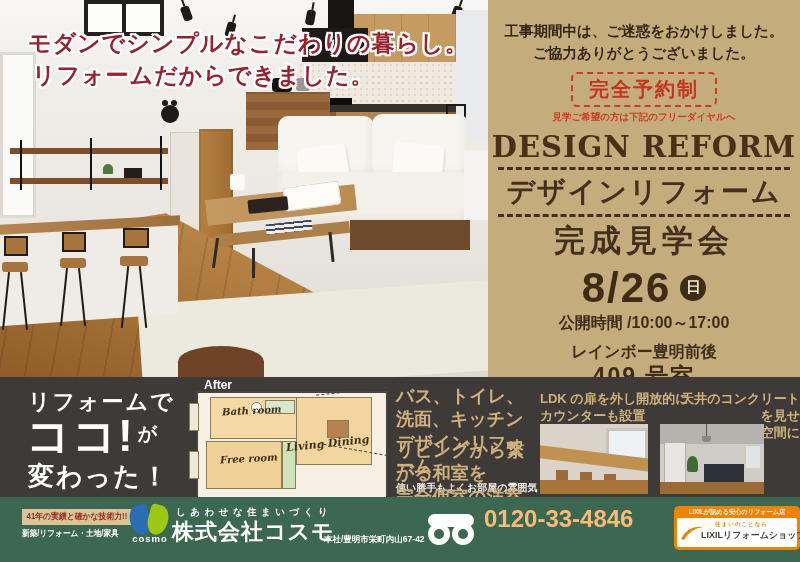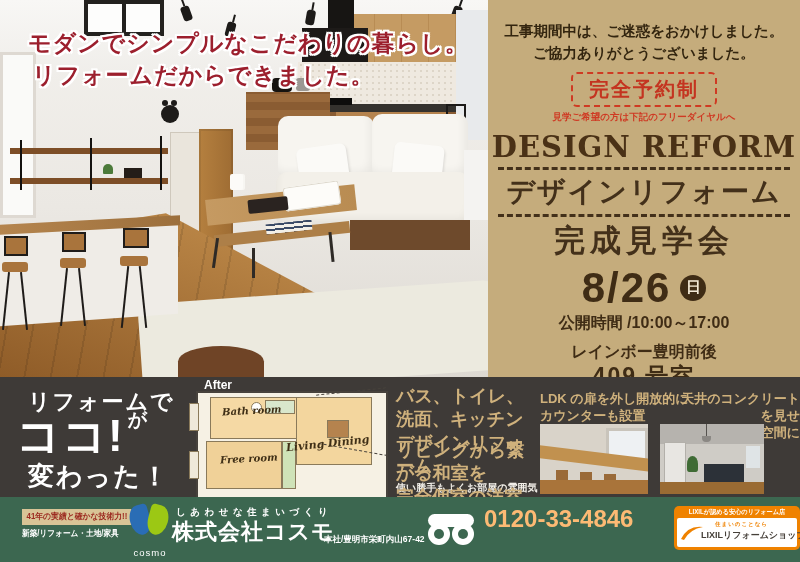--- a/index.html
+++ b/index.html
@@ -197,21 +197,21 @@
         <div>珪藻土や、無垢の床など自然素材をたっぷり使った住まいが</div>
         <div>完成しました。クールなコンクリートと温もりのある</div>
         <div>自然素材とのコラボレーションでこだわりを実現！</div>
       </div>
     </div>
   </div>
 
   <div class="abs bpanel">
 
     <div class="abs catch" style="left:28px;top:10px;font-size:22px;letter-spacing:2px;">リフォームで</div>
-    <div class="abs" style="left:16px;top:30px;display:flex;align-items:flex-start;">
+    <div class="abs" style="left:26px;top:30px;display:flex;align-items:center;">
       <span class="catch" style="font-size:44px;letter-spacing:1px;">ココ!</span>
       <span class="catch" style="font-size:19px;margin:0 0 6px 4px;">が</span>
     </div>
     <div class="abs catch" style="left:28px;top:82px;font-size:26px;letter-spacing:2px;">変わった！</div>
 
     <div class="abs" style="left:204px;top:1px;color:#fff;font-size:12px;font-weight:800;">After</div>
     <div class="abs plan" style="left:196px;top:14px;width:188px;height:104px;">
       <div class="abs room" style="left:12px;top:4px;width:86px;height:40px;background:#f5d9a4;">
         <div class="abs" style="left:54px;top:2px;width:28px;height:12px;background:#d9e7cc;border:1px solid #8a7a5a;"></div>
         <div class="abs" style="left:40px;top:4px;width:9px;height:9px;background:#fff;border:1px solid #8a7a5a;border-radius:50%;"></div>
@@ -280,21 +280,21 @@
   </div>
 
   <div class="abs footer">
     <div class="abs badge41" style="left:22px;top:12px;">41年の実績と確かな技術力!!</div>
     <div class="abs services" style="left:22px;top:31px;">新築/リフォーム・土地/家具</div>
 
     <div class="abs" style="left:128px;top:6px;width:44px;height:36px;">
       <div style="position:absolute;left:2px;top:2px;width:20px;height:30px;background:#2a6db5;border-radius:60% 20% 60% 60%;transform:rotate(-15deg);"></div>
       <div style="position:absolute;left:20px;top:2px;width:20px;height:30px;background:#9cc814;border-radius:20% 60% 60% 60%;transform:rotate(15deg);"></div>
     </div>
-    <div class="abs" style="left:128px;top:50px;width:44px;text-align:center;color:#fff;font-size:9.5px;font-weight:400;letter-spacing:1px;">cosmo</div>
+    <div class="abs" style="left:128px;top:36px;width:44px;text-align:center;color:#fff;font-size:9.5px;font-weight:700;letter-spacing:1px;">cosmo</div>
 
     <div class="abs slogan" style="left:176px;top:9px;">しあわせな住まいづくり</div>
     <div class="abs company" style="left:172px;top:20px;">株式会社コスモ</div>
 
     <div class="abs address" style="left:324px;top:37px;">本社/豊明市栄町内山67-42</div>
 
     <svg class="abs" style="left:424px;top:17px;" width="54" height="32" viewBox="0 0 54 32">
       <rect x="4" y="0" width="46" height="13" rx="6.5" fill="#ffffff"></rect>
       <circle cx="15" cy="20" r="11" fill="#ffffff"></circle>
       <circle cx="39" cy="20" r="11" fill="#ffffff"></circle>

